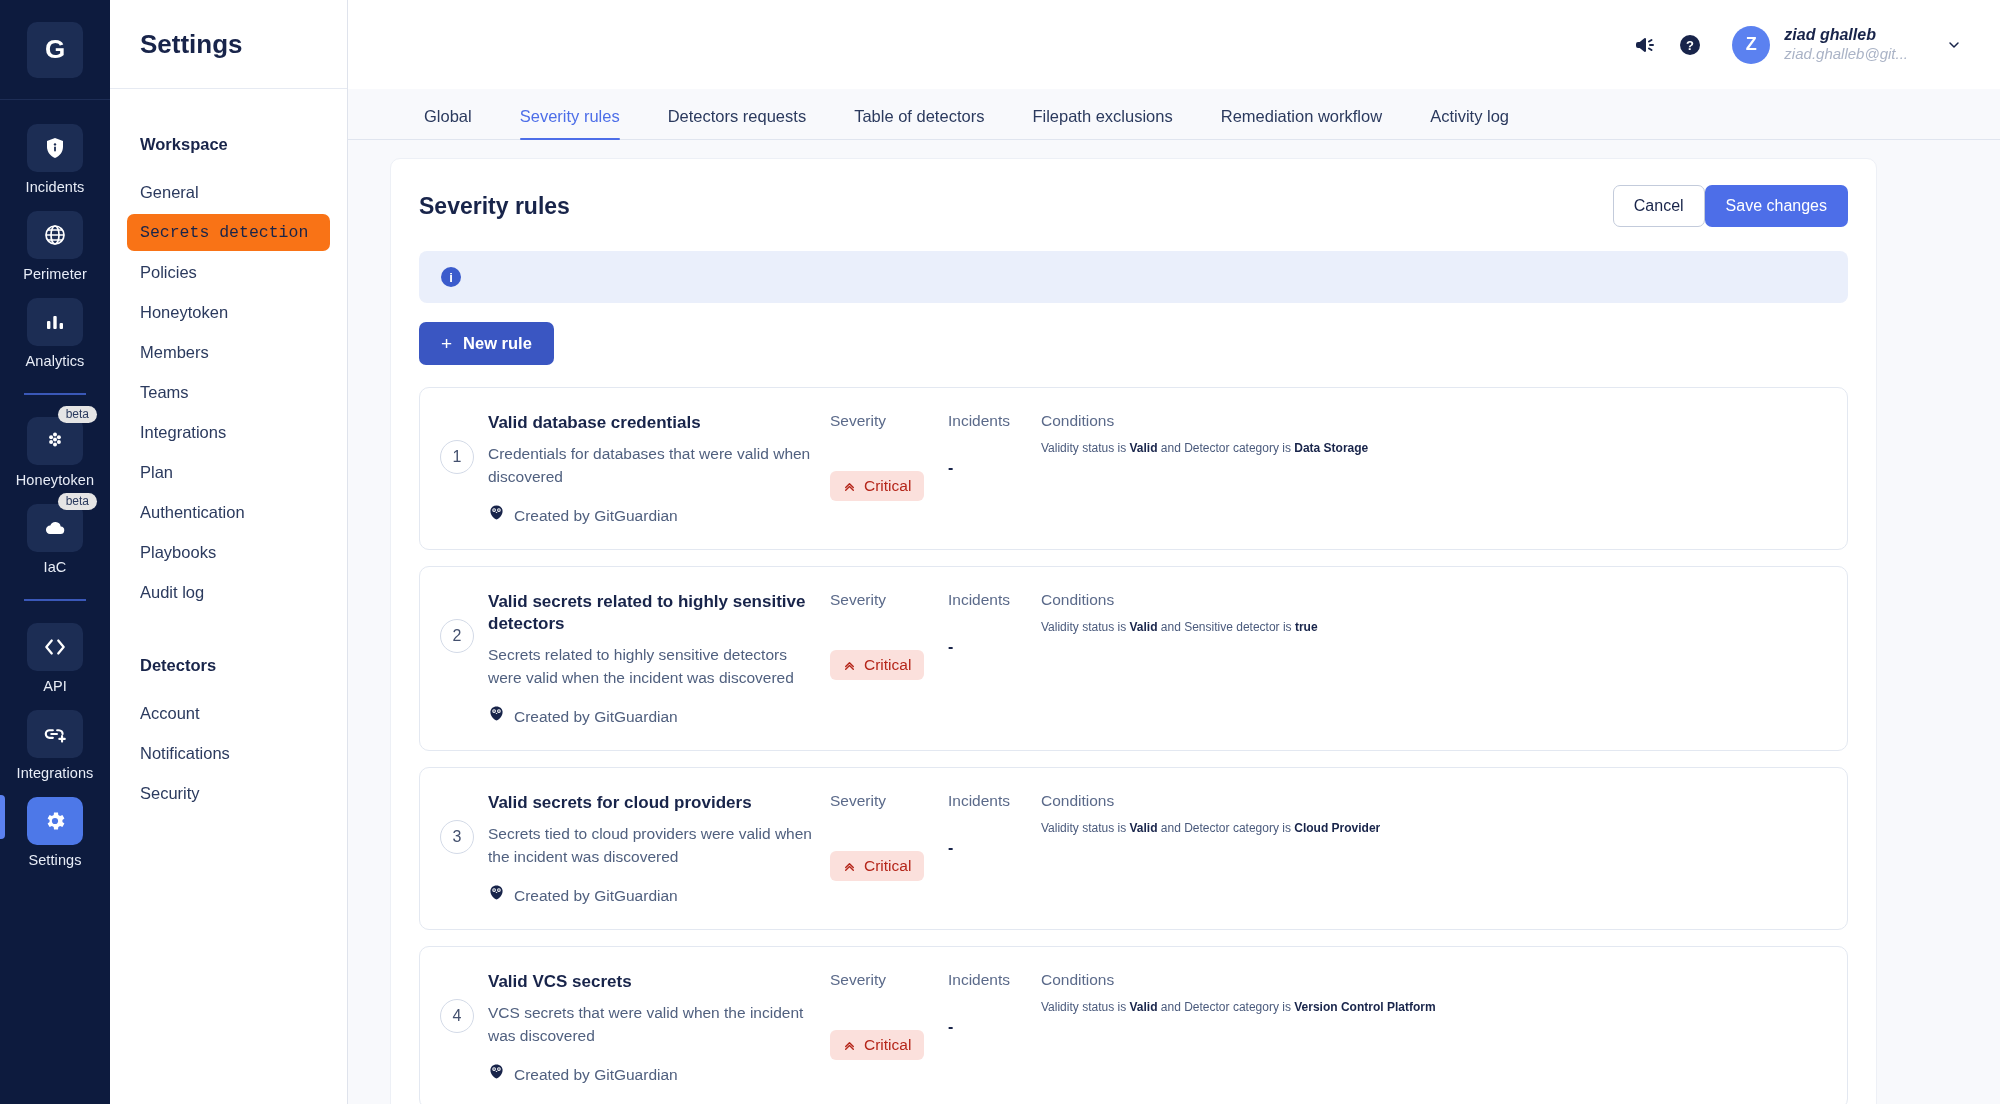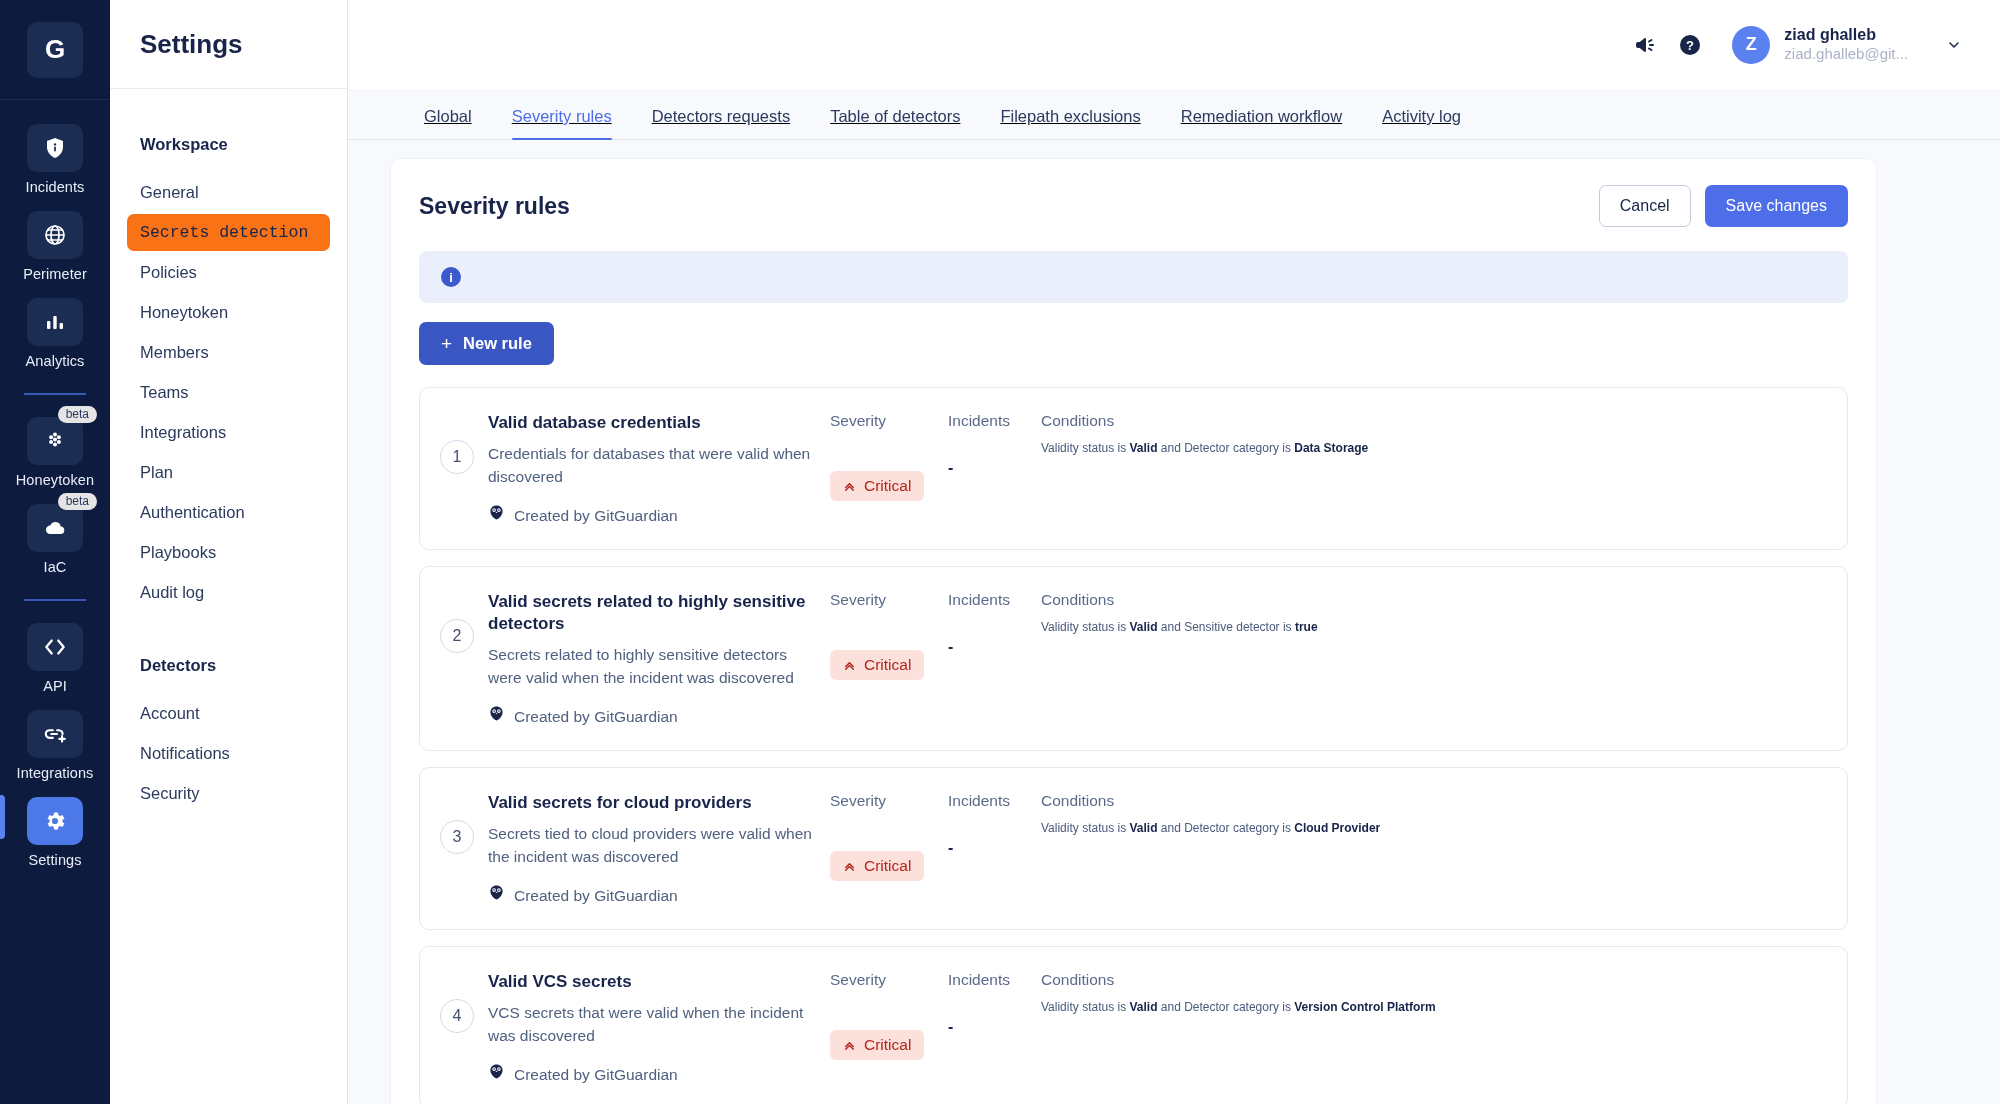--- a/index.html
+++ b/index.html
@@ -104,34 +104,33 @@
   .top-icon-btn {
     width: 44px; height: 44px; display: flex; align-items: center; justify-content: center;
     cursor: pointer; color: #18244a;
   }
   .user-block { display: flex; align-items: center; gap: 14px; margin-left: 20px; cursor: pointer; }
   .avatar {
     width: 38px; height: 38px; border-radius: 50%;
     background: #5b81f0; color: #fff; font-size: 18px; font-weight: bold;
     display: flex; align-items: center; justify-content: center;
   }
-  .user-text { display: flex; flex-direction: column; line-height: 1.25; }
+  .user-text { display: flex; flex-direction: column; line-height: 1.25; font-style: italic; }
   .user-name { font-size: 16px; font-weight: bold; color: #18244a; }
   .user-email { font-size: 15px; color: #aab3c6; }
   .chev { color: #18244a; margin-left: 24px; display:flex; align-items:center; }
 
   
   .tabbar {
     background: #f8f9fc;
-    display: flex; align-items: flex-end; gap: 0;
+    display: flex; align-items: flex-end; gap: 8px;
     padding-left: 56px;
     border-bottom: 1px solid #e0e5ef;
     flex: 0 0 51px;
     height: 51px;
-    text-decoration: underline;
   }
   .tab {
     font-size: 16.5px; color: #2b3a5e; padding: 0 20px 13px 20px;
     cursor: pointer; white-space: nowrap; position: relative;
   }
   .tab.active { color: #4d6ee8; }
   .tab.active::after {
     content: ""; position: absolute; left: 20px; right: 20px; bottom: -1px;
     height: 2.5px; background: #4d6ee8; border-radius: 2px;
   }
@@ -145,21 +144,21 @@
   .card-surface {
     background: #ffffff;
     margin: 18px 63px 0 42px;
     border-radius: 10px;
     min-height: 1000px;
     padding: 26px 28px 0 28px;
     border: 1px solid #edf0f6;
   }
   .page-head { display: flex; align-items: center; justify-content: space-between; }
   .page-title { font-size: 23px; font-weight: bold; color: #18244a; }
-  .page-actions { display: flex; gap: 14px; align-items: center; }
+  .page-actions { display: flex; align-items: center; }
   .btn {
     font-family: "Liberation Sans", sans-serif;
     font-size: 16px; border-radius: 7px; cursor: pointer;
     padding: 11px 20px; border: 1px solid transparent; font-weight: 500;
   }
   .btn-secondary { background: #fff; border: 1px solid #c3cbdb; color: #18244a; }
   .btn-primary { background: #4d6ee8; color: #fff; }
 
   .banner {
     margin-top: 24px; background: #eaeffb; border-radius: 8px;

